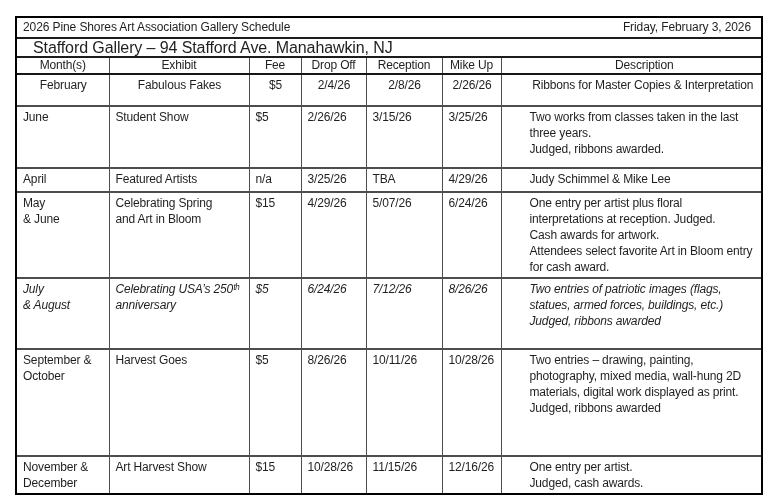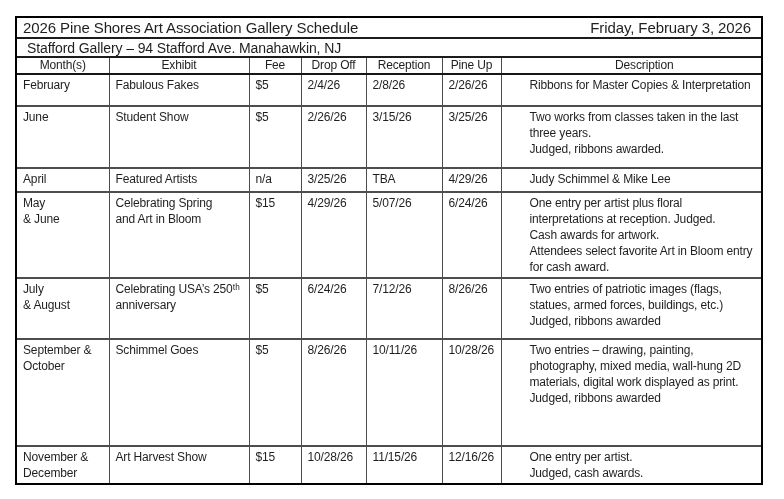--- a/index.html
+++ b/index.html
@@ -17,31 +17,31 @@
     border: 2px solid #000000;
     background: #ffffff;
   }
   .title-row {
     display: flex;
     justify-content: space-between;
     align-items: center;
     height: 21px;
     border-bottom: 2px solid #1c1c1c;
     padding: 0 10px 1px 6px;
-    font-size: 15px;
+    font-size: 12px;
     letter-spacing: -0.1px;
     white-space: nowrap;
   }
   .title-row .doc-date { text-align: right; }
   .venue-row {
     height: 19px;
     line-height: 18px;
     border-bottom: 2px solid #1c1c1c;
-    padding-left: 10px;
-    font-size: 14px;
+    padding-left: 16px;
+    font-size: 16px;
     letter-spacing: -0.1px;
     white-space: nowrap;
   }
   table.schedule {
     width: 100%;
     table-layout: fixed;
     border-collapse: collapse;
     font-size: 12px;
   }
   table.schedule td {
@@ -61,25 +61,25 @@
     border-top: none;
     border-bottom: 2px solid #161616;
     text-align: center;
     padding: 0 2px 1px 2px;
     line-height: 14px;
     white-space: nowrap;
   }
   tr.data-row td { border-top-width: 2px; }
   tr.data-row:first-of-type td { border-top: none; }
   tr.data-row:last-child td { border-bottom: none; }
-  tr.r0 { height: 32px; }
+  tr.r0 { height: 32px; text-align: center; }
   tr.r1 { height: 62px; }
   tr.r2 { height: 24px; }
   tr.r3 { height: 85px; }
-  tr.r4 { height: 61px; }
+  tr.r4 { height: 71px; font-style: italic; }
   tr.r5 { height: 107px; }
   tr.r6 { height: 35px; }
   td.c-fee, td.c-drop, td.c-recep, td.c-pick { padding-left: 8px; white-space: nowrap; }
   td.c-desc { padding-left: 9px; padding-right: 4px; }
 </style>
 </head>
 <body>
 
 <div class="sheet">
 
@@ -100,21 +100,21 @@
         <col style="width:59px">
         <col>
     </colgroup>
     <tbody>
       <tr class="header-row">
         <td>Month(s)</td>
         <td>Exhibit</td>
         <td>Fee</td>
         <td>Drop Off</td>
         <td>Reception</td>
-        <td>Pine Up</td>
+        <td>Mike Up</td>
         <td>Description</td>
       </tr>
 
       <tr class="data-row r0">
         <td class="c-month">February</td>
         <td class="c-exhibit">Fabulous Fakes</td>
         <td class="c-fee">$5</td>
         <td class="c-drop">2/4/26</td>
         <td class="c-recep">2/8/26</td>
         <td class="c-pick">2/26/26</td>
@@ -165,21 +165,21 @@
         <td class="c-drop">6/24/26</td>
         <td class="c-recep">7/12/26</td>
         <td class="c-pick">8/26/26</td>
         <td class="c-desc">Two entries of patriotic images (flags, statues, armed forces, buildings, etc.)
 Judged, ribbons awarded</td>
       </tr>
 
       <tr class="data-row r5">
         <td class="c-month">September &amp;
 October</td>
-        <td class="c-exhibit">Schimmel Goes</td>
+        <td class="c-exhibit">Harvest Goes</td>
         <td class="c-fee">$5</td>
         <td class="c-drop">8/26/26</td>
         <td class="c-recep">10/11/26</td>
         <td class="c-pick">10/28/26</td>
         <td class="c-desc">Two entries – drawing, painting, photography, mixed media, wall-hung 2D materials, digital work displayed as print.
 Judged, ribbons awarded</td>
       </tr>
 
       <tr class="data-row r6">
         <td class="c-month">November &amp;

